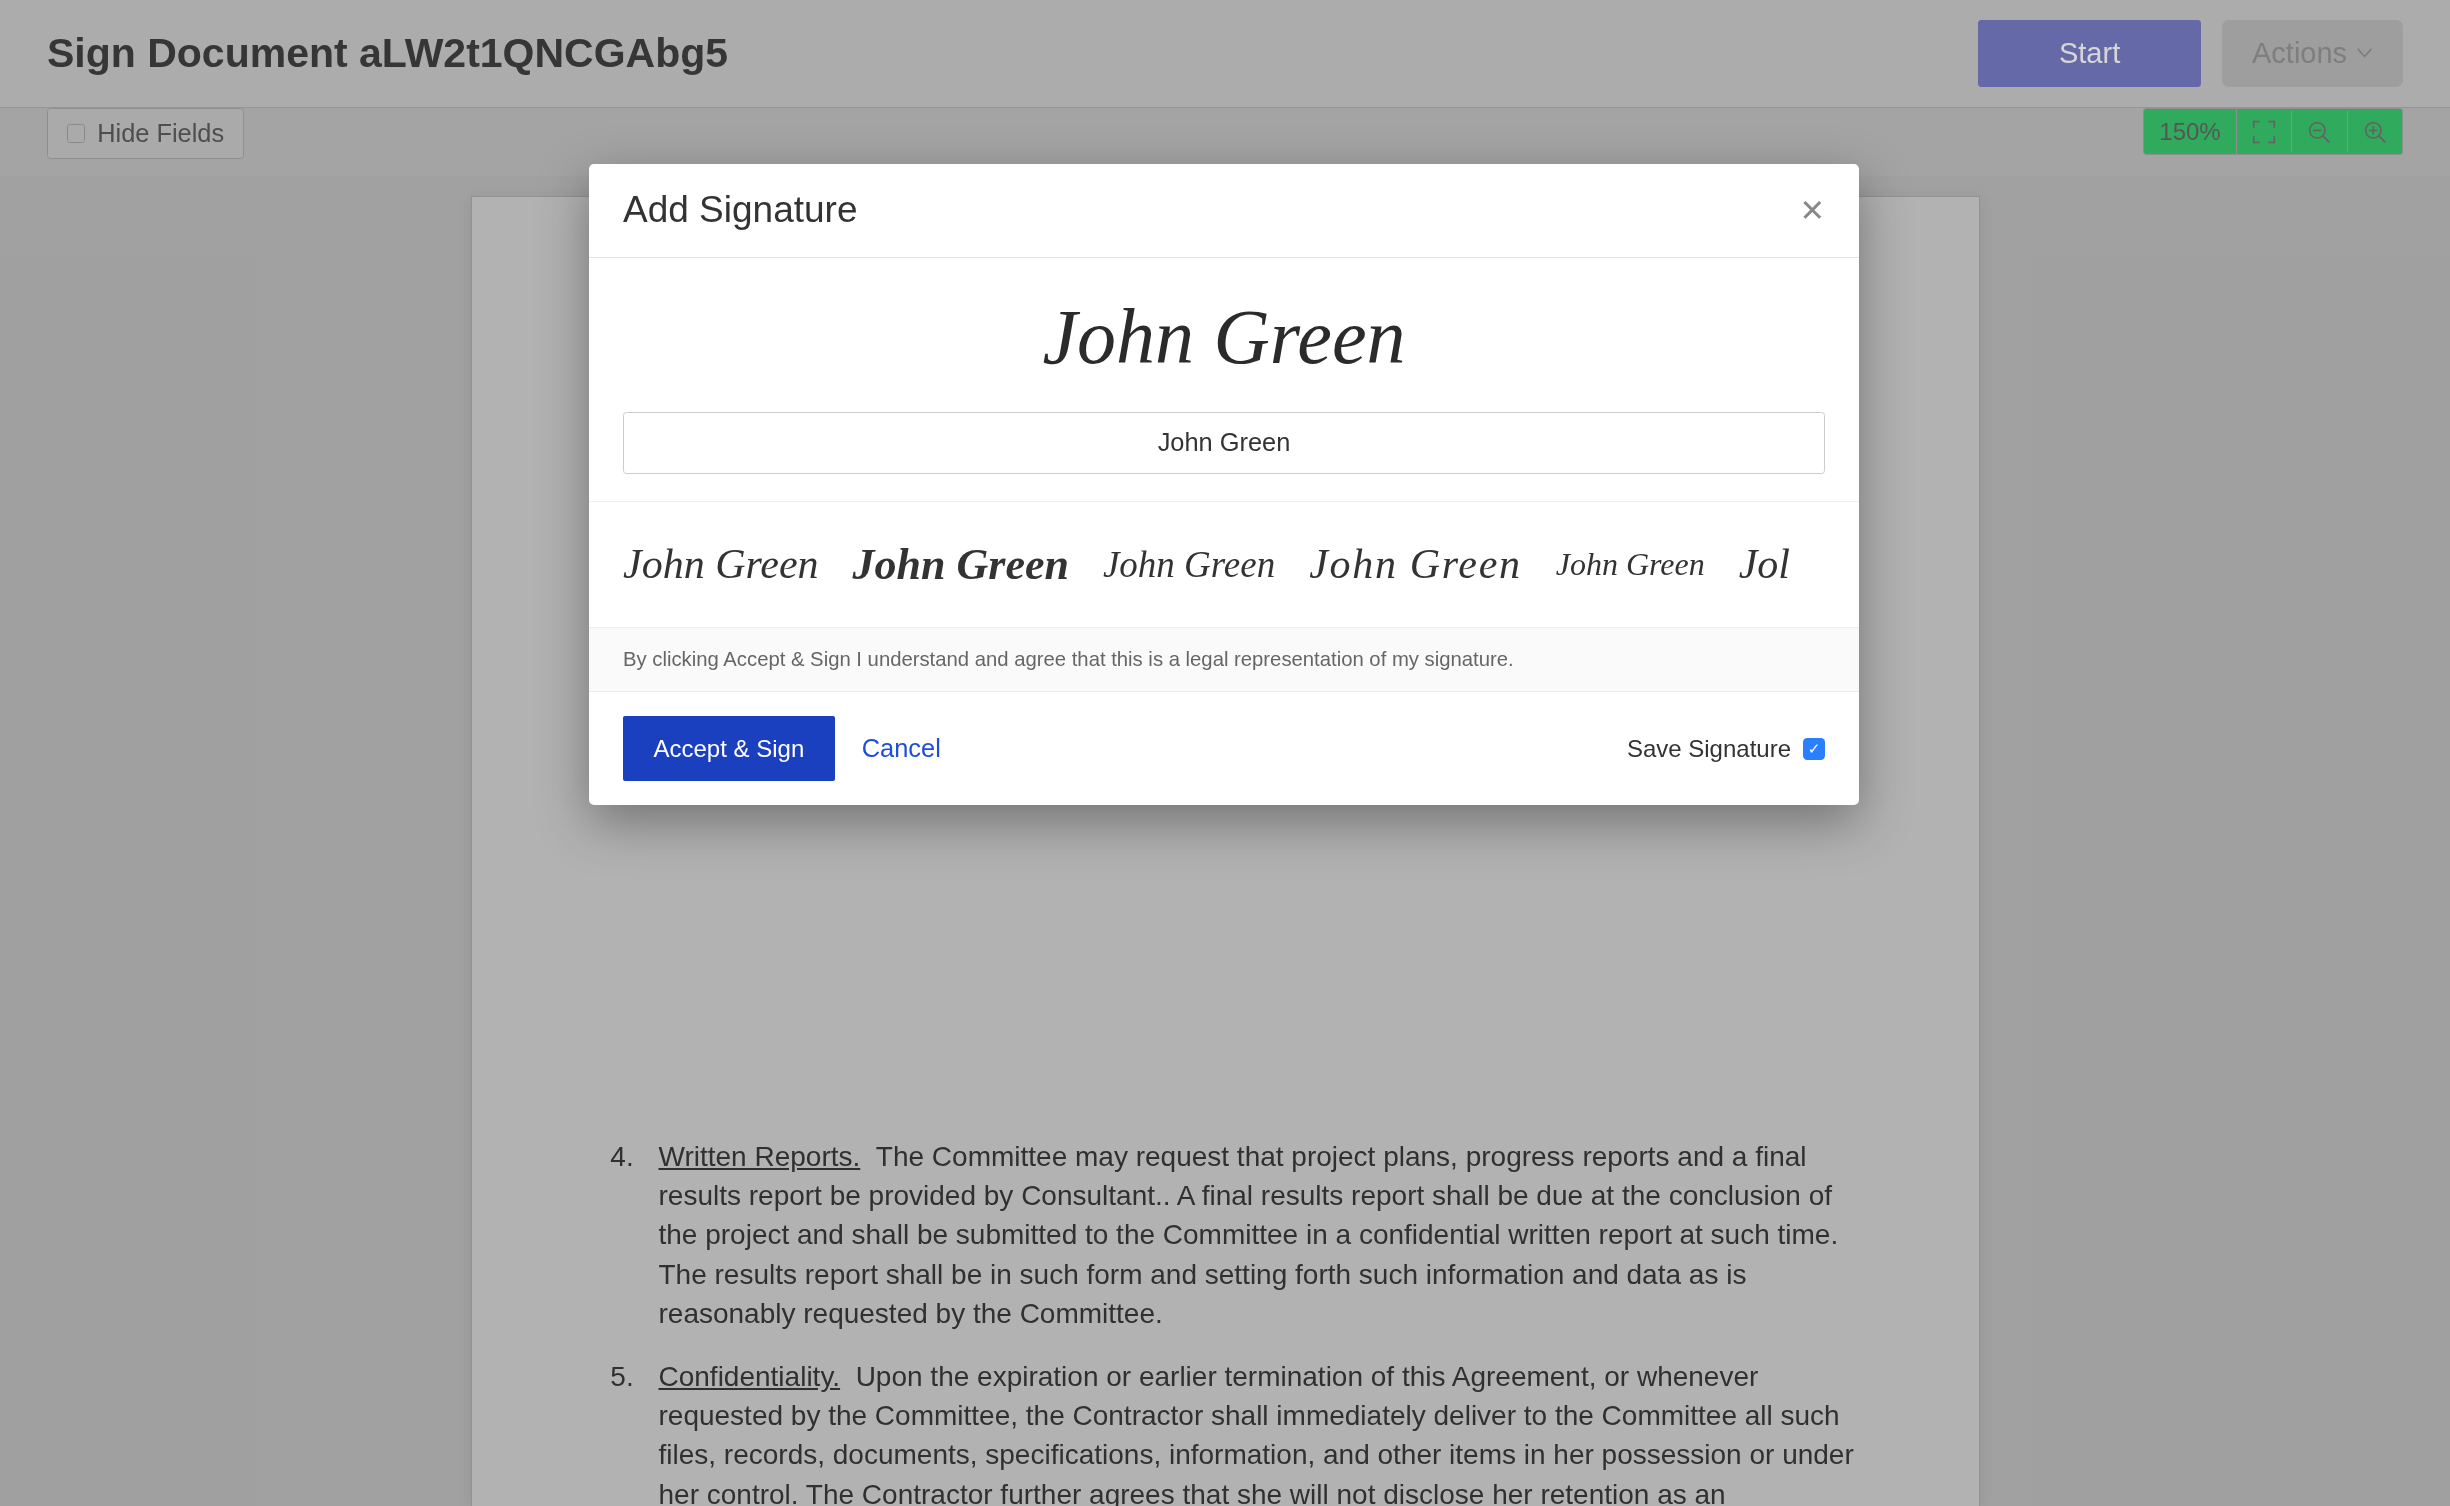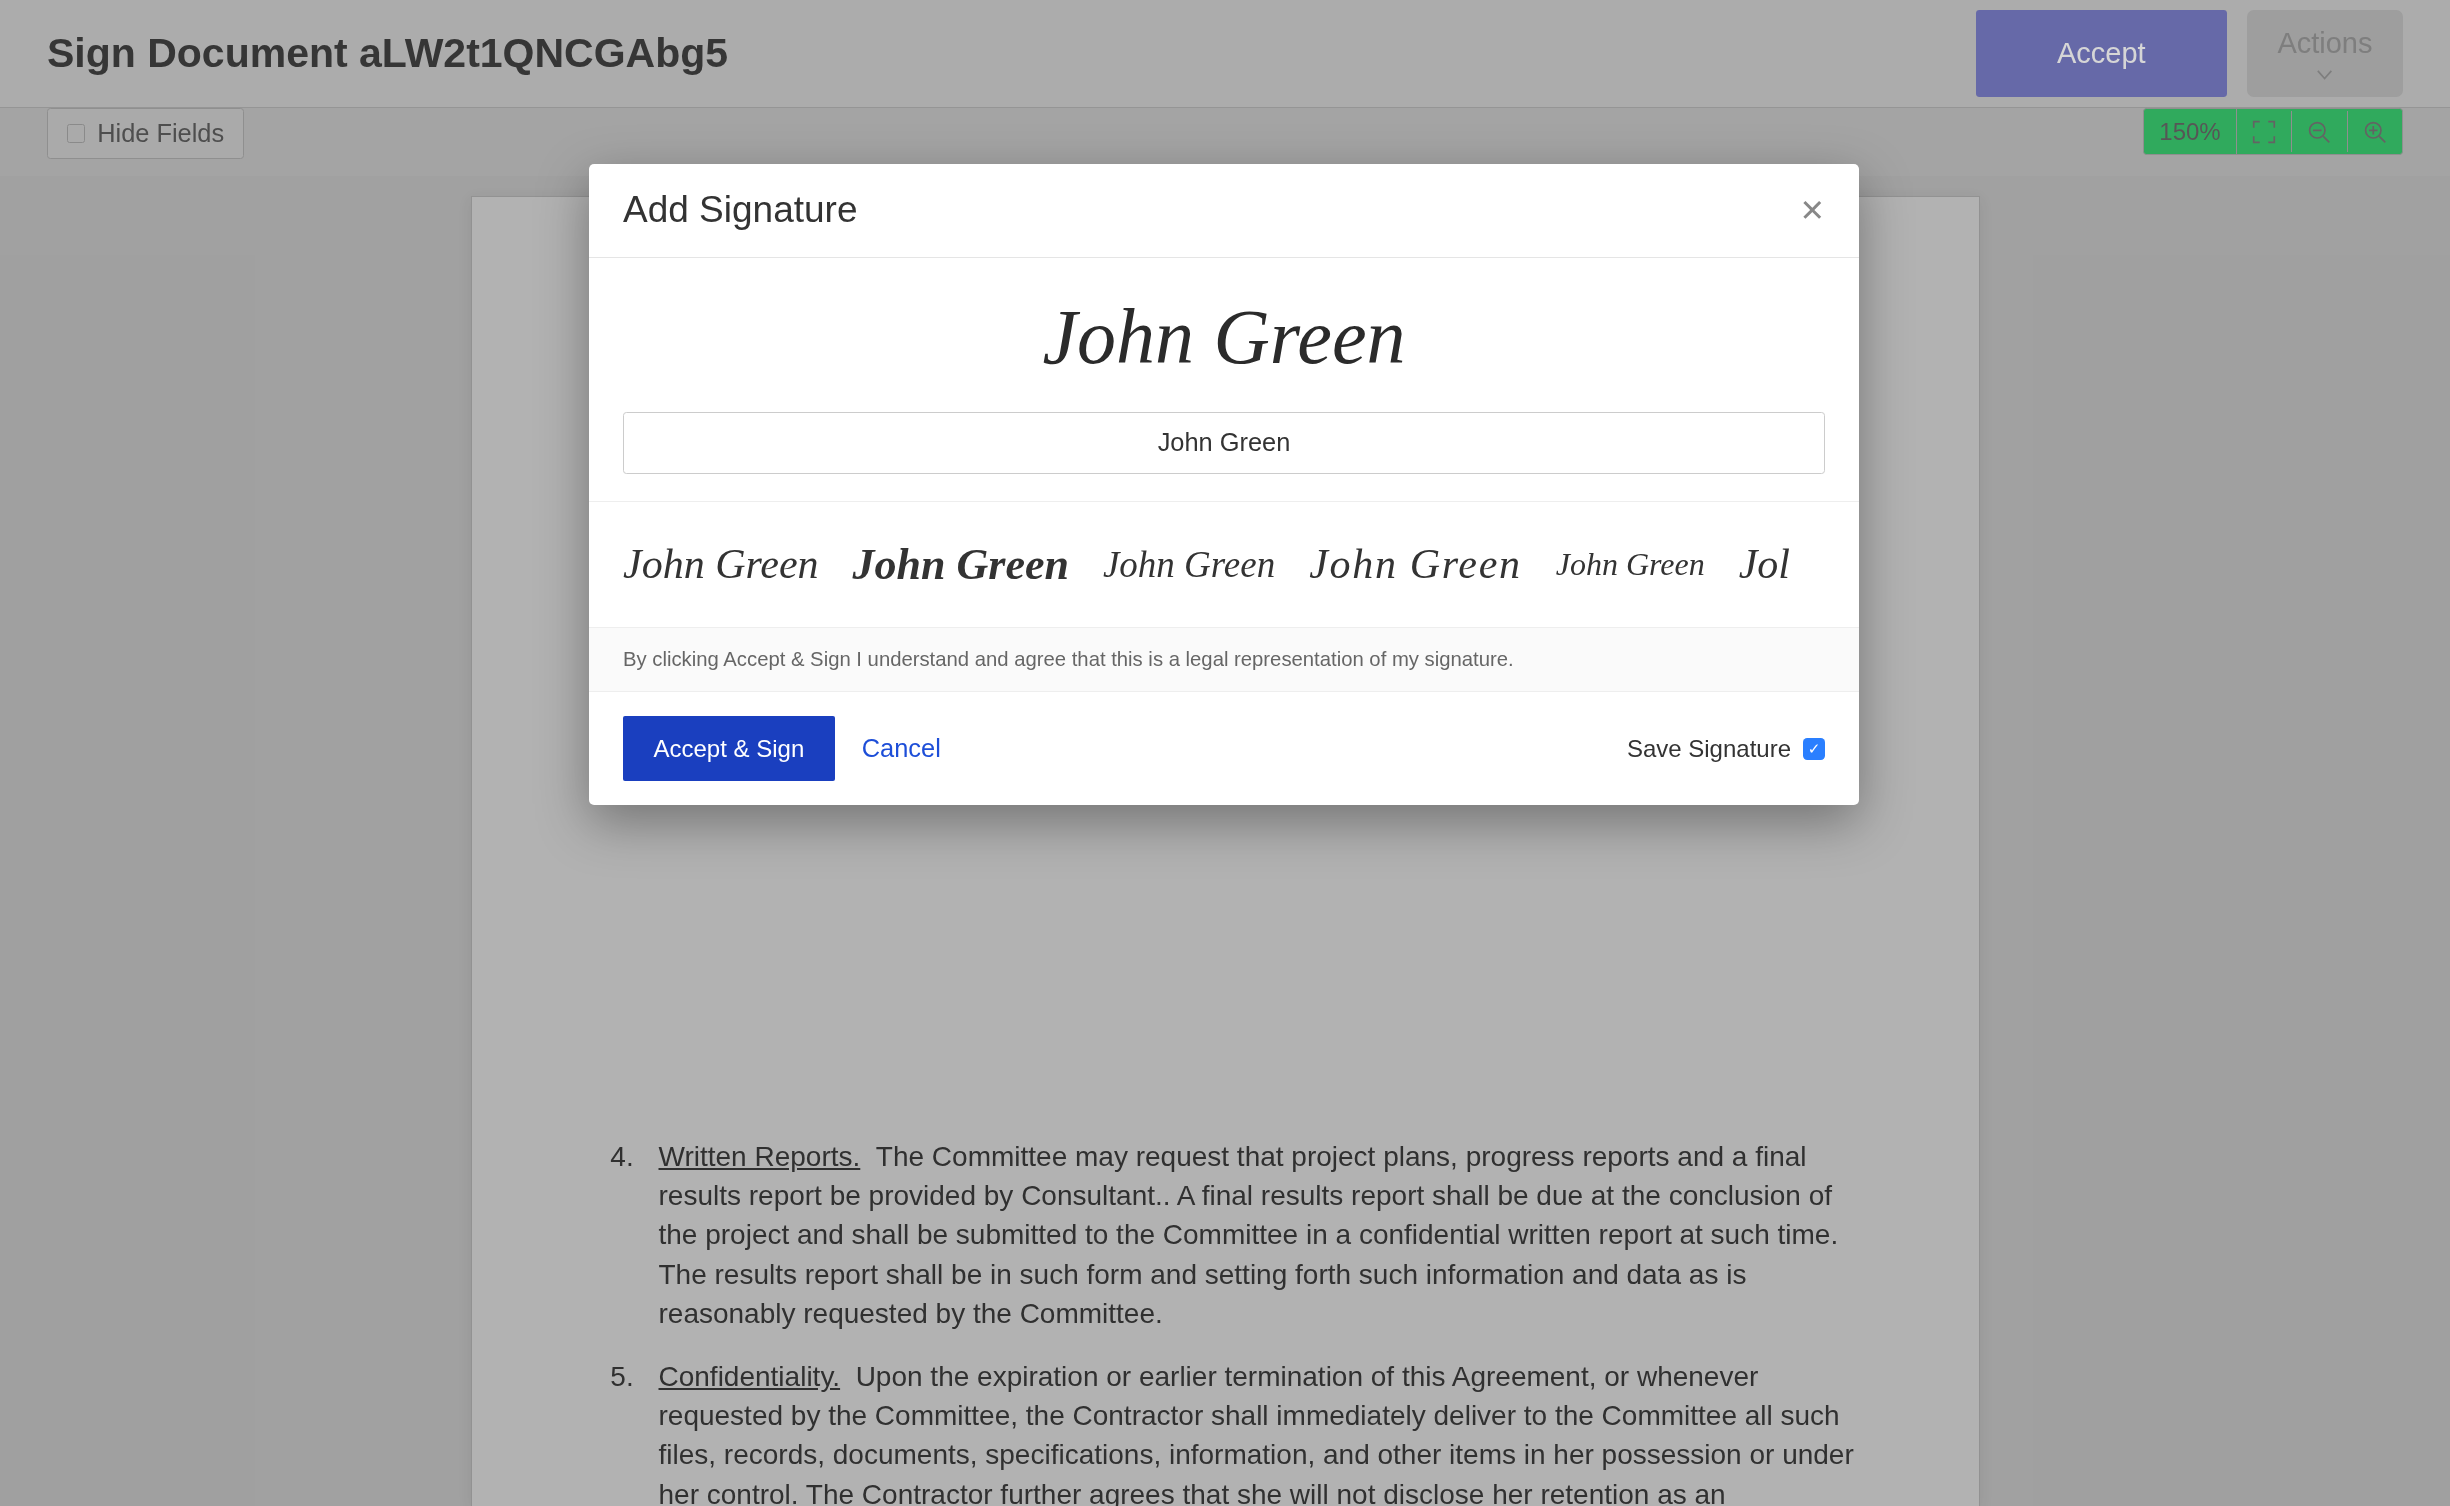--- a/index.html
+++ b/index.html
@@ -40,21 +40,20 @@
   background: #b4b4b4;
   color: #8a8a8a;
   border: none;
   font-size: 29px;
   font-weight: 500;
   padding: 17px 30.5px;
   border-radius: 7px;
   display: flex;
   align-items: center;
   gap: 10.2px;
-  flex-direction: column;
 }
 .toolbar {
   height: 68px;
   background: #bdbdbd;
   display: flex;
   align-items: flex-start;
   padding: 0 47px;
   justify-content: space-between;
 }
 .hide-fields {
@@ -249,21 +248,21 @@
   font-size: 15.2px;
 }
 svg { display: block; }
 </style>
 </head>
 <body>
 
 <div class="app-header">
   <div class="app-title">Sign Document aLW2t1QNCGAbg5</div>
   <div class="header-actions">
-    <button class="btn-start">Accept</button>
+    <button class="btn-start">Start</button>
     <button class="btn-actions">
       <span>Actions</span>
       <span>
         <svg width="15.2" height="10.2" viewBox="0 0 18 12">
             <path d="M1 1 L9 10 L17 1" fill="none" stroke="#8a8a8a" stroke-width="2"></path>
           </svg>
       </span>
     </button>
   </div>
 </div>

